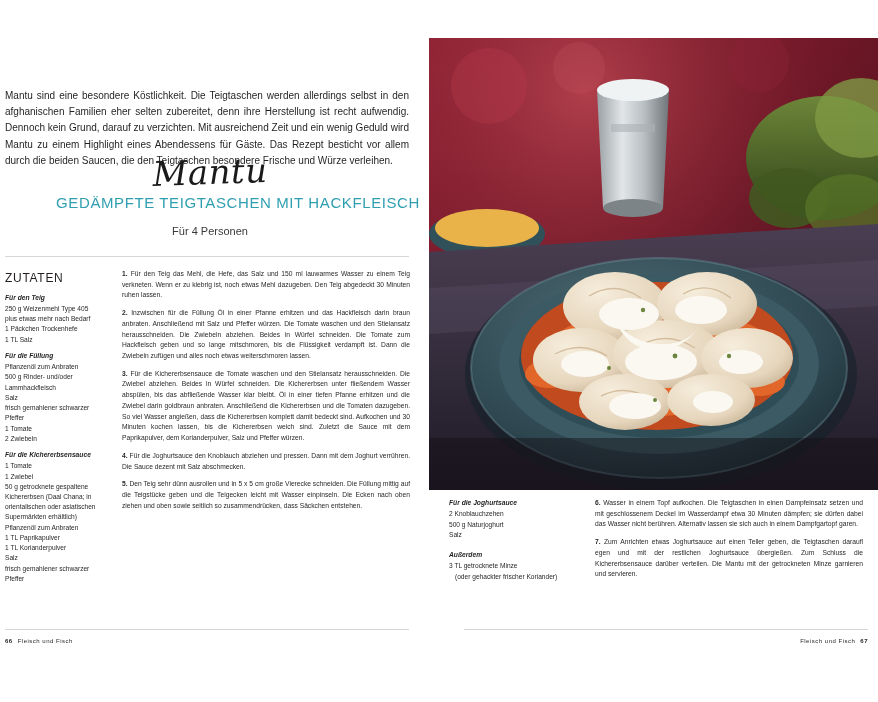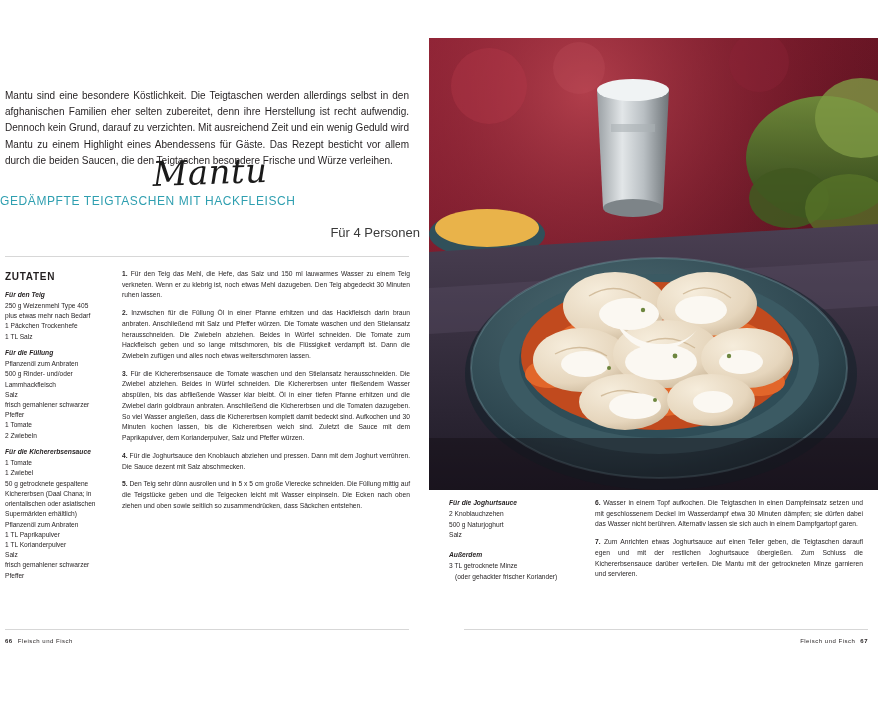--- a/index.html
+++ b/index.html
@@ -53,49 +53,49 @@
     color: #1a1a1a;
     letter-spacing: 0.5px;
     transform: rotate(-2deg);
   }
 
   .subtitle {
     position: absolute;
     left: 0;
     top: 194px;
     width: 420px;
-    text-align: left;
-    font-size: 12px;
+    text-align: right;
+    font-size: 15px;
     letter-spacing: 0.6px;
     color: #2f9fb0;
     text-transform: uppercase;
   }
 
   .servings {
     position: absolute;
     left: 0;
     top: 225px;
     width: 420px;
-    text-align: right;
-    font-size: 13px;
+    text-align: center;
+    font-size: 11px;
     color: #3a3a3a;
   }
 
   .rule {
     position: absolute;
     left: 5px;
     top: 256px;
     width: 404px;
     height: 1px;
     background: #d7d7d7;
   }
 
   .col-heading {
-    font-size: 10px;
-    font-weight: bold;
+    font-size: 12px;
+    font-weight: normal;
     letter-spacing: 0.7px;
     color: #231f20;
     text-transform: uppercase;
     margin-bottom: 5px;
   }
 
   .ingredients {
     position: absolute;
     left: 5px;
     top: 269px;

